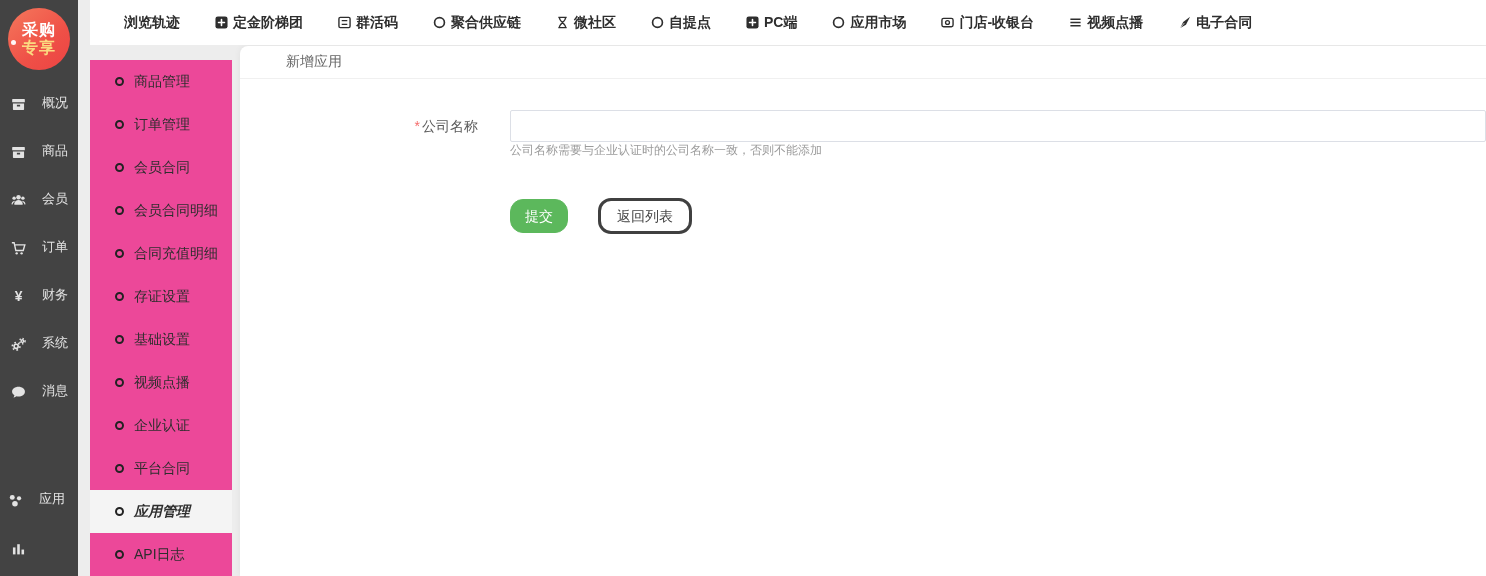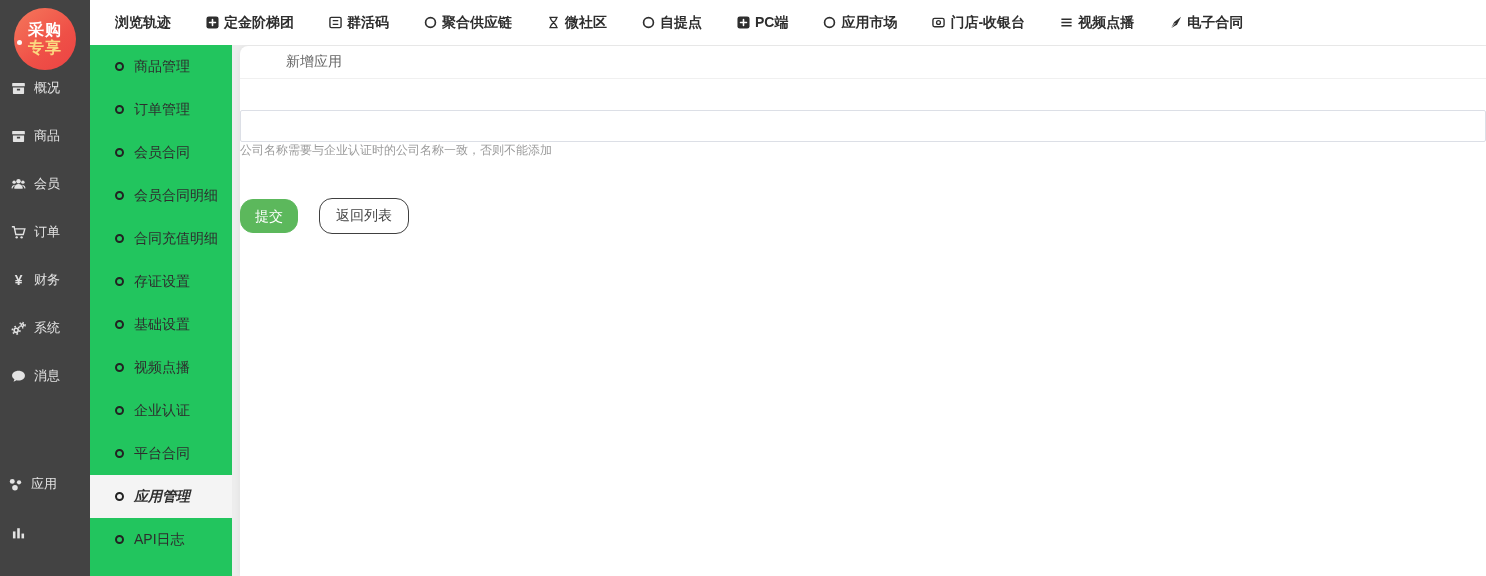--- a/index.html
+++ b/index.html
@@ -6,58 +6,58 @@
   html,body { width:1486px; height:576px; }
   body {
     position:relative; overflow:hidden; background:#ededed;
     font-family:"Liberation Sans","DejaVu Sans",sans-serif;
     -webkit-font-smoothing:antialiased;
   }
   a { text-decoration:none; color:inherit; }
 
   
   .sidebar-pri {
-    position:absolute; left:0; top:0; width:90px; height:576px;
+    position:absolute; left:0; top:0; width:78px; height:576px;
     background:#434343; z-index:5;
   }
   .logo {
     width:62px; height:62px; border-radius:50%; margin:8px auto 0;
     background:linear-gradient(140deg,#f5785c 0%,#ef5047 60%,#ec4343 100%);
     display:flex; flex-direction:column; align-items:center; justify-content:center;
     font-weight:bold; font-size:16px; line-height:1.15; color:#fff;
     position:relative; cursor:pointer; letter-spacing:1px;
   }
   .logo .gold { color:#fbd980; }
   .logo::before {
     content:""; position:absolute; left:3px; top:32px; width:5px; height:5px;
     border-radius:50%; background:rgba(255,255,255,.95);
   }
   .pri-list { margin-top:-6px; }
   .pri-item {
-    display:flex; align-items:center; gap:8px; height:48px; padding-left:11px;
+    display:flex; align-items:flex-end; gap:16px; height:48px; padding-left:11px;
     color:#e3e3e3; font-size:13px; cursor:pointer; white-space:nowrap;
   }
   .pri-item.gap-before { margin-top:60px;padding-left:8px; }
   .pri-ico { display:flex; flex:none; }
   .pri-ico svg { width:15px; height:15px; display:block; }
 
   
   .topnav {
     position:absolute; left:90px; top:0; right:0; height:45px; background:#fff;
-    display:flex; align-items:center; gap:35px; padding-left:25px;
+    display:flex; align-items:center; gap:35px; padding-left:34px;
     font-size:14px; font-weight:bold; color:#2e2e2e; z-index:4; white-space:nowrap;
   }
   .nav-item { display:flex; align-items:center; gap:5px; cursor:pointer; }
   .nav-ico { display:flex; flex:none; }
   .nav-ico svg { width:13px; height:13px; display:block; }
 
   
   .sidebar-sec {
-    position:absolute; left:90px; top:45px; width:142px; bottom:0;
-    background:#22c55e; z-index:3;
+    position:absolute; left:90px; top:60px; width:142px; bottom:0;
+    background:#ec4899; z-index:3;
   }
   .sec-item {
     display:flex; align-items:center; gap:10px; height:43px; padding-left:25px;
     font-size:14px; color:#2e2e2e; cursor:pointer; white-space:nowrap;
   }
   .sec-item .ring {
     width:9px; height:9px; border:2px solid #222; border-radius:50%; flex:none;
   }
   .sec-item.active { background:#f4f4f4; font-weight:bold;font-style:italic; }
 
@@ -86,22 +86,22 @@
   .btn-row { margin-top:40px; display:flex; align-items:flex-start; }
   .btn {
     font-size:14px; border-radius:13px; cursor:pointer; font-family:inherit;
     line-height:1;
   }
   .btn-primary {
     background:#5cb85c; border:1px solid #5cb85c; color:#fff;
     height:34px; padding:0 14px;
   }
   .btn-default {
-    background:#fff; border:1px solid #404040; color:#444;
-    height:36px; padding:0 16px; margin-left:21px; margin-top:-1px;font-family:Liberation Mono, monospace;
+    background:#fff; border:3px solid #404040; color:#444;
+    height:36px; padding:0 16px; margin-left:30px; margin-top:-1px;
   }
 </style>
 </head>
 <body>
 
 <aside class="sidebar-pri">
   <div class="logo">
     <span>采购</span>
     <span class="gold">专享</span>
   </div>
@@ -338,20 +338,23 @@
     <span>API日志</span>
   </a>
   </aside>
 
 <main class="panel">
   <div class="panel-header">
     <span>新增应用</span>
   </div>
 
   <div class="form-row">
+    <label class="form-label">
+      <em>*</em><span>公司名称</span>
+    </label>
     <div class="form-field">
       <input class="field-input" type="text" value="" style="">
       <div class="helper">公司名称需要与企业认证时的公司名称一致，否则不能添加</div>
       <div class="btn-row">
         <button class="btn btn-primary">提交</button>
         <button class="btn btn-default">返回列表</button>
       </div>
     </div>
   </div>
 </main>

